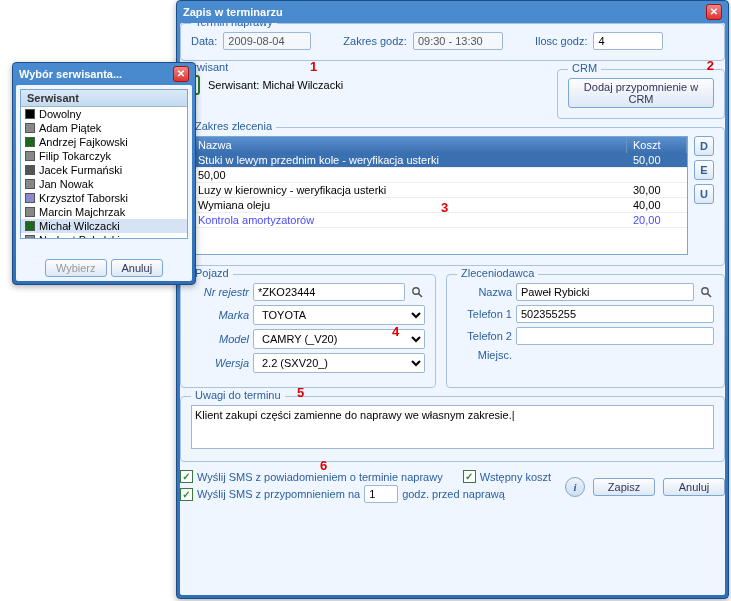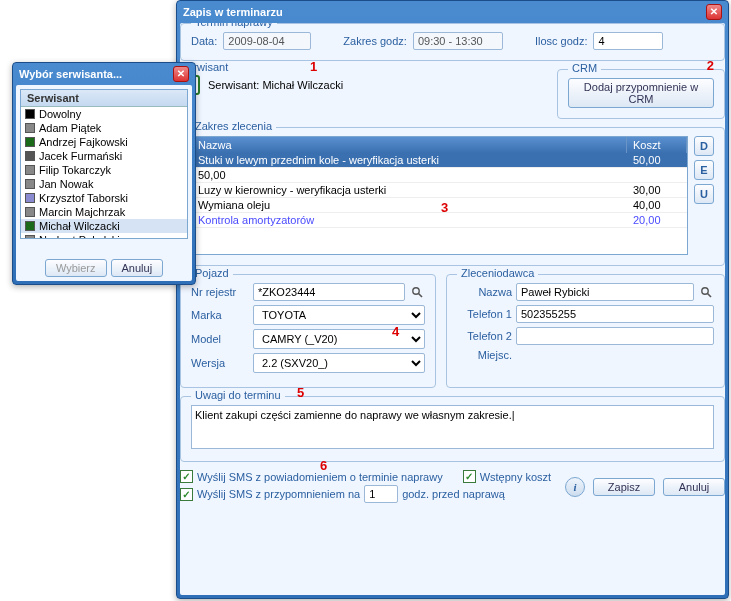--- a/index.html
+++ b/index.html
@@ -47,21 +47,21 @@
   .tr { display: flex; border-bottom: 1px solid #eee; }
   .td { padding: 1px 6px; }
   .tr.sel-row { background: #3a6fb0; color: #fff; }
   .tr.link-row { color: #4a4aff; }
   
   .side-btns { display: flex; flex-direction: column; gap: 4px; }
   .sqbtn { width: 20px; height: 20px; background: linear-gradient(#fdfdff,#dde8f5); border: 1px solid #7ba7d1; border-radius: 3px; display: flex; align-items: center; justify-content: center; cursor: pointer; color: #2a5fa0; font-weight: bold; }
   
   .two-col { display: flex; gap: 10px; }
   .field-row { display: flex; align-items: center; margin-bottom: 4px; gap: 4px; }
-  .field-row .flbl { width: 58px; text-align: left; color: #2a5fa0; }
+  .field-row .flbl { width: 58px; text-align: right; color: #2a5fa0; font-style: italic; }
   .field-row .flbl2 { width: 55px; text-align: right; color: #2a5fa0; }
   .field-row input, .field-row select { flex: 1; }
   .search-icon { width: 16px; height: 16px; display: inline-flex; align-items: center; justify-content: center; }
   
   .textarea { width: 100%; height: 44px; border: 1px solid #9bb8d8; padding: 3px; resize: none; font-family: inherit; }
   
   .bottom-bar { display: flex; align-items: center; justify-content: space-between; gap: 8px; }
   .checks { display: flex; flex-direction: column; gap: 2px; }
   .chk-row { display: flex; align-items: center; gap: 4px; color: #2a5fa0; }
   .chk { width: 13px; height: 13px; border: 1px solid #3a7a3a; background: #fff; display: inline-flex; align-items: center; justify-content: center; color: #2a8a2a; font-size: 10px; font-weight: bold; }
@@ -98,26 +98,26 @@
           </div>
           <div class="list-item">
             <span class="sq" style="background:#888"></span>
             <span>Adam Piątek</span>
           </div>
           <div class="list-item">
             <span class="sq" style="background:#1a6a1a"></span>
             <span>Andrzej Fajkowski</span>
           </div>
           <div class="list-item">
+            <span class="sq" style="background:#888"></span>
+            <span>Filip Tokarczyk</span>
+          </div>
+          <div class="list-item">
             <span class="sq" style="background:#555"></span>
             <span>Jacek Furmański</span>
-          </div>
-          <div class="list-item">
-            <span class="sq" style="background:#888"></span>
-            <span>Filip Tokarczyk</span>
           </div>
           <div class="list-item">
             <span class="sq" style="background:#888"></span>
             <span>Jan Nowak</span>
           </div>
           <div class="list-item">
             <span class="sq" style="background:#8a8ad0"></span>
             <span>Krzysztof Taborski</span>
           </div>
           <div class="list-item">

